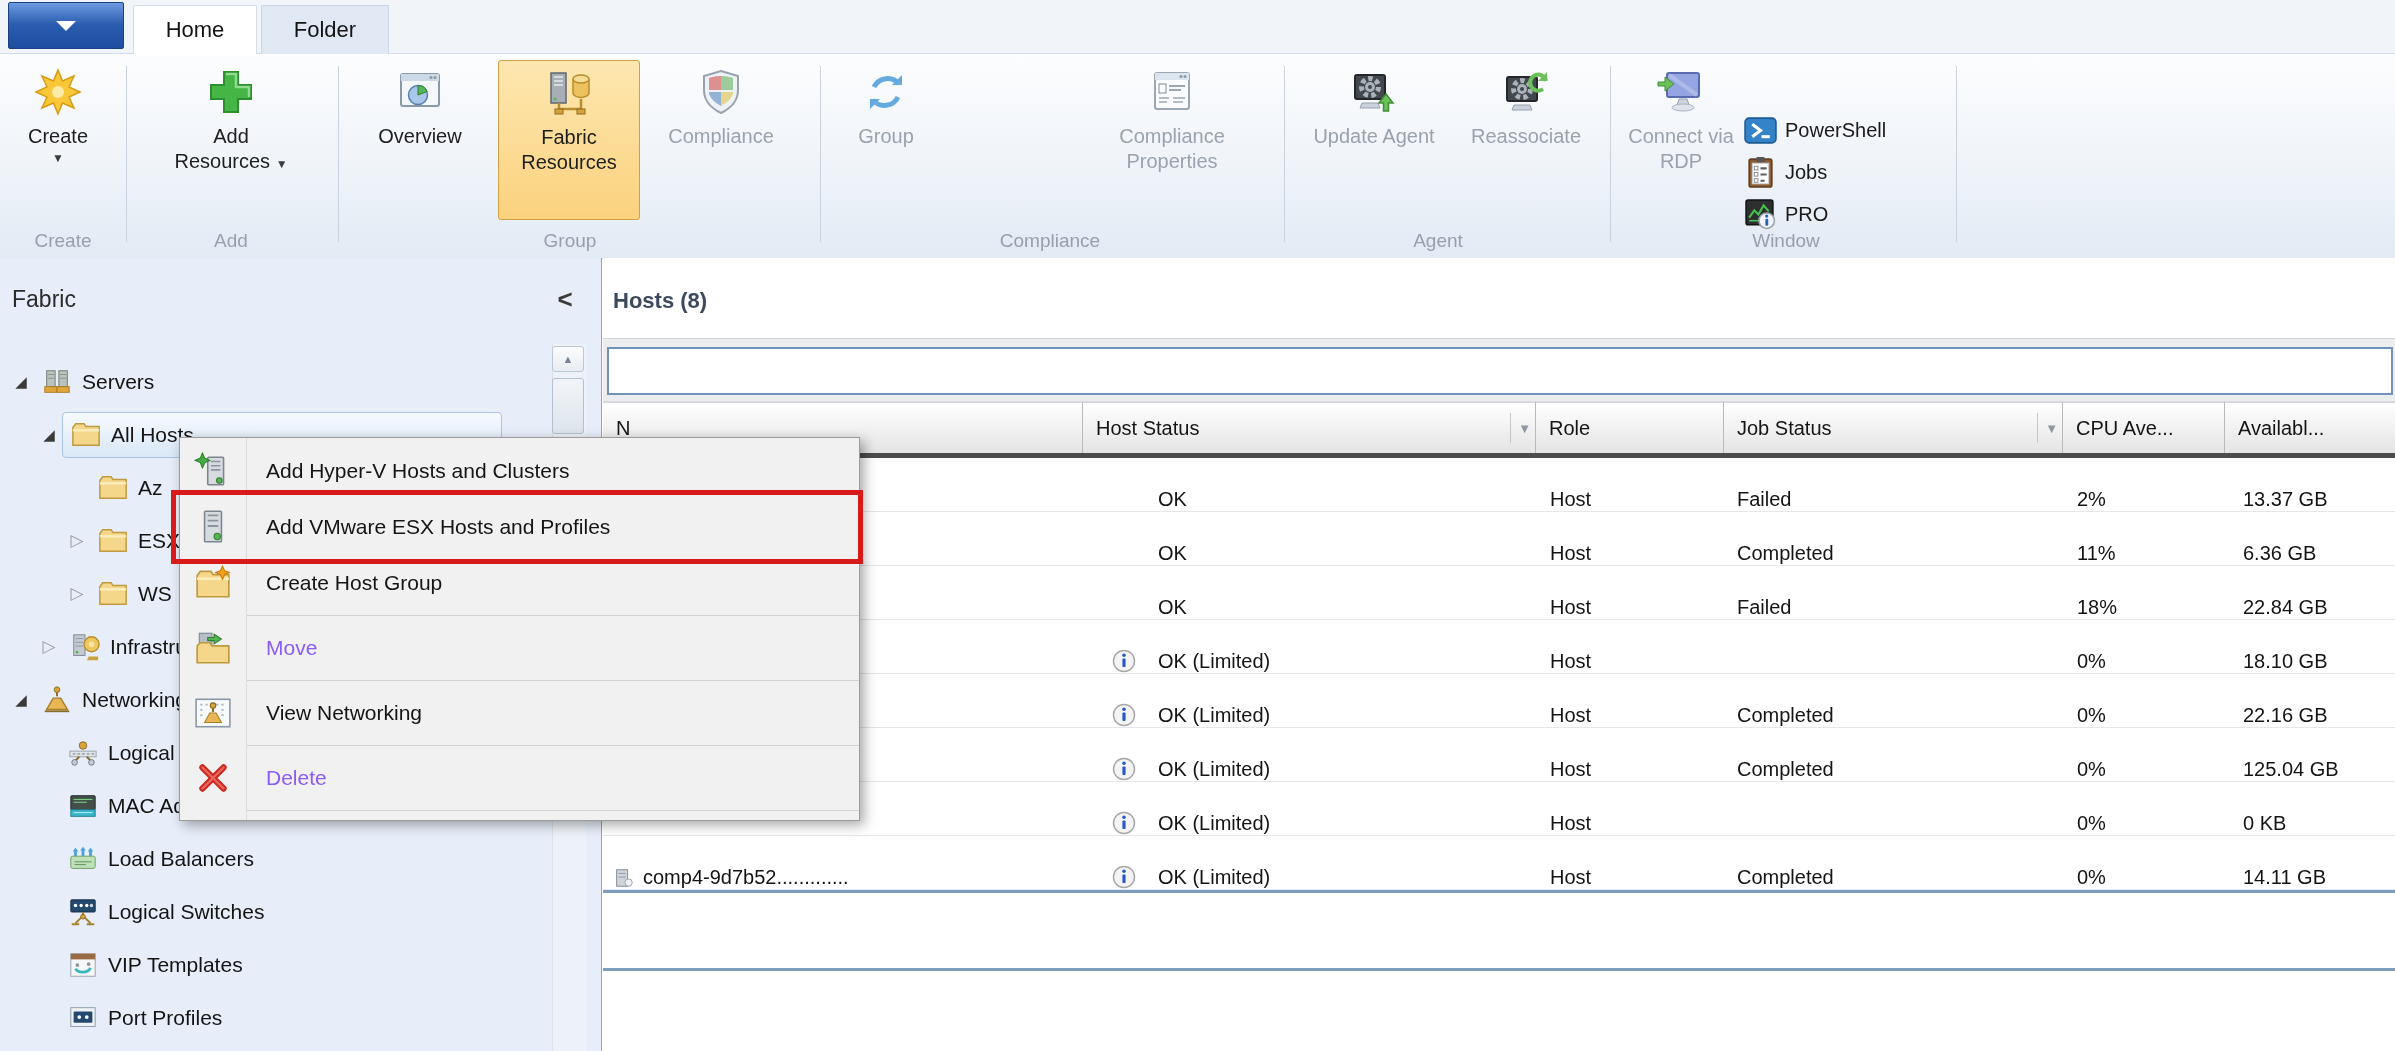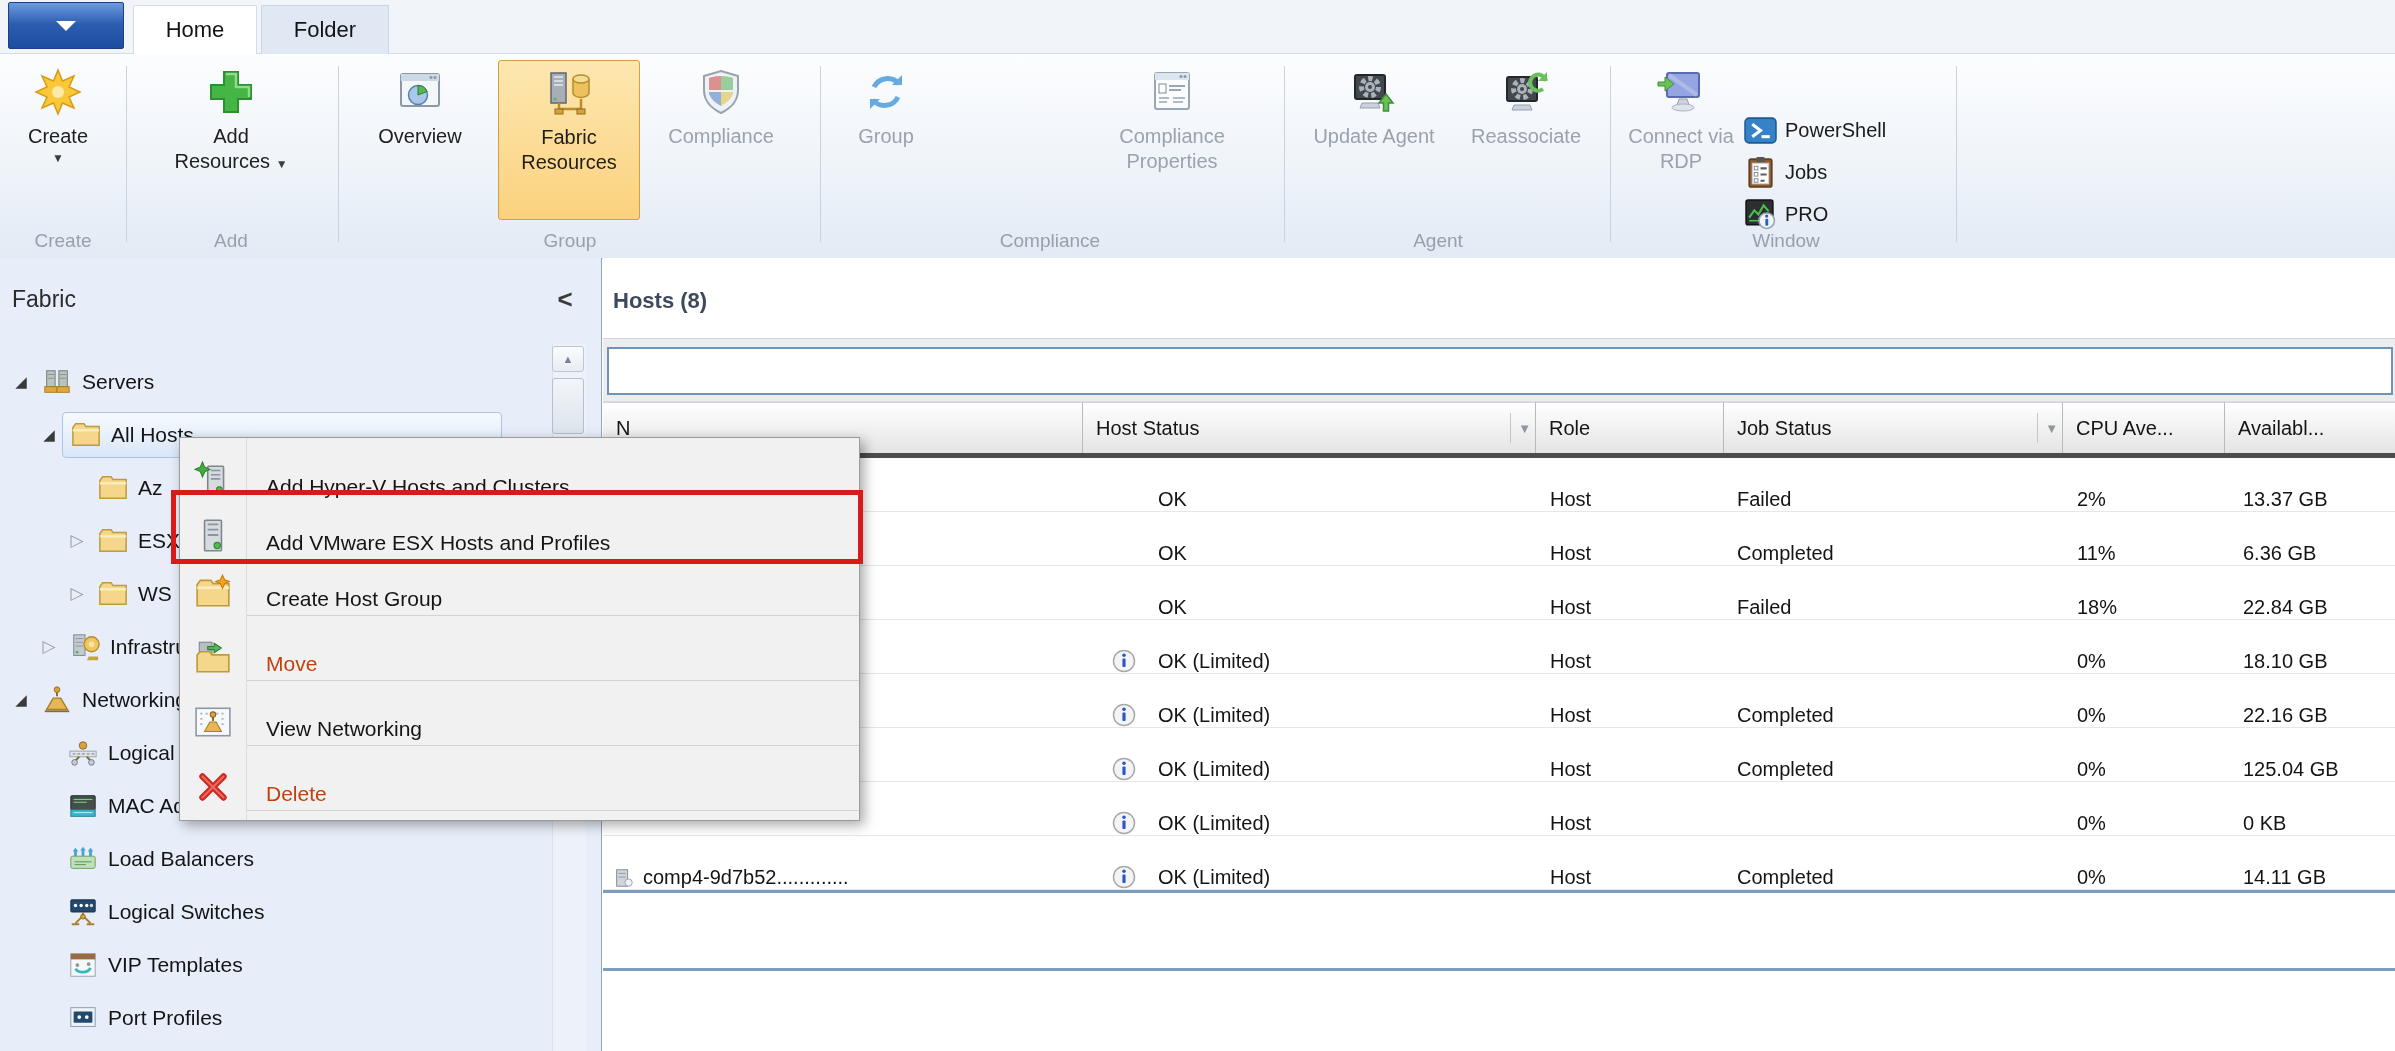--- a/index.html
+++ b/index.html
@@ -75,25 +75,25 @@
   .td.c-job{padding-left:13px}
   .td.c-cpu{padding-left:14px}
   .td.c-avail{padding-left:18px}
   .nicon{width:22px;height:22px;flex:none}
   .blueline{position:absolute;left:0;right:0;height:3px;background:#7e9cbe}
 
   
   .cmenu{position:absolute;left:179px;top:437px;width:681px;background:#f1f1f1;border:1px solid #9b9b9b;
          box-shadow:4px 4px 12px rgba(0,0,0,.35);z-index:50;padding:5px 0;box-sizing:border-box}
   .cmenu::before{content:"";position:absolute;left:66px;top:0;bottom:0;width:1px;background:#dcdcdc}
-  .mi{display:flex;align-items:flex-end;height:56px;cursor:default;position:relative}
+  .mi{display:flex;align-items:center;height:56px;cursor:default;position:relative}
   .mi .mico{width:66px;flex:none;display:flex;align-items:center;justify-content:center}
   .mi .mico .micon{width:38px;height:38px}
   .mi .mlbl{padding-left:20px;font-size:21px;color:#151515}
-  .mi.disabled .mlbl{color:#c2410c}
+  .mi.disabled .mlbl{color:#8b5cf6}
   .msep{border-top:1px solid #d2d2d2;margin:4px 0 4px 67px;height:0}
   .redbox{position:absolute;left:171px;top:490px;width:692px;height:74px;border:5px solid #d91a1a;z-index:60;box-sizing:border-box;pointer-events:none}
 </style>
 </head>
 <body>
 
 <div class="tabbar">
   <div class="qat">
     <span class="tri"></span>
   </div>

